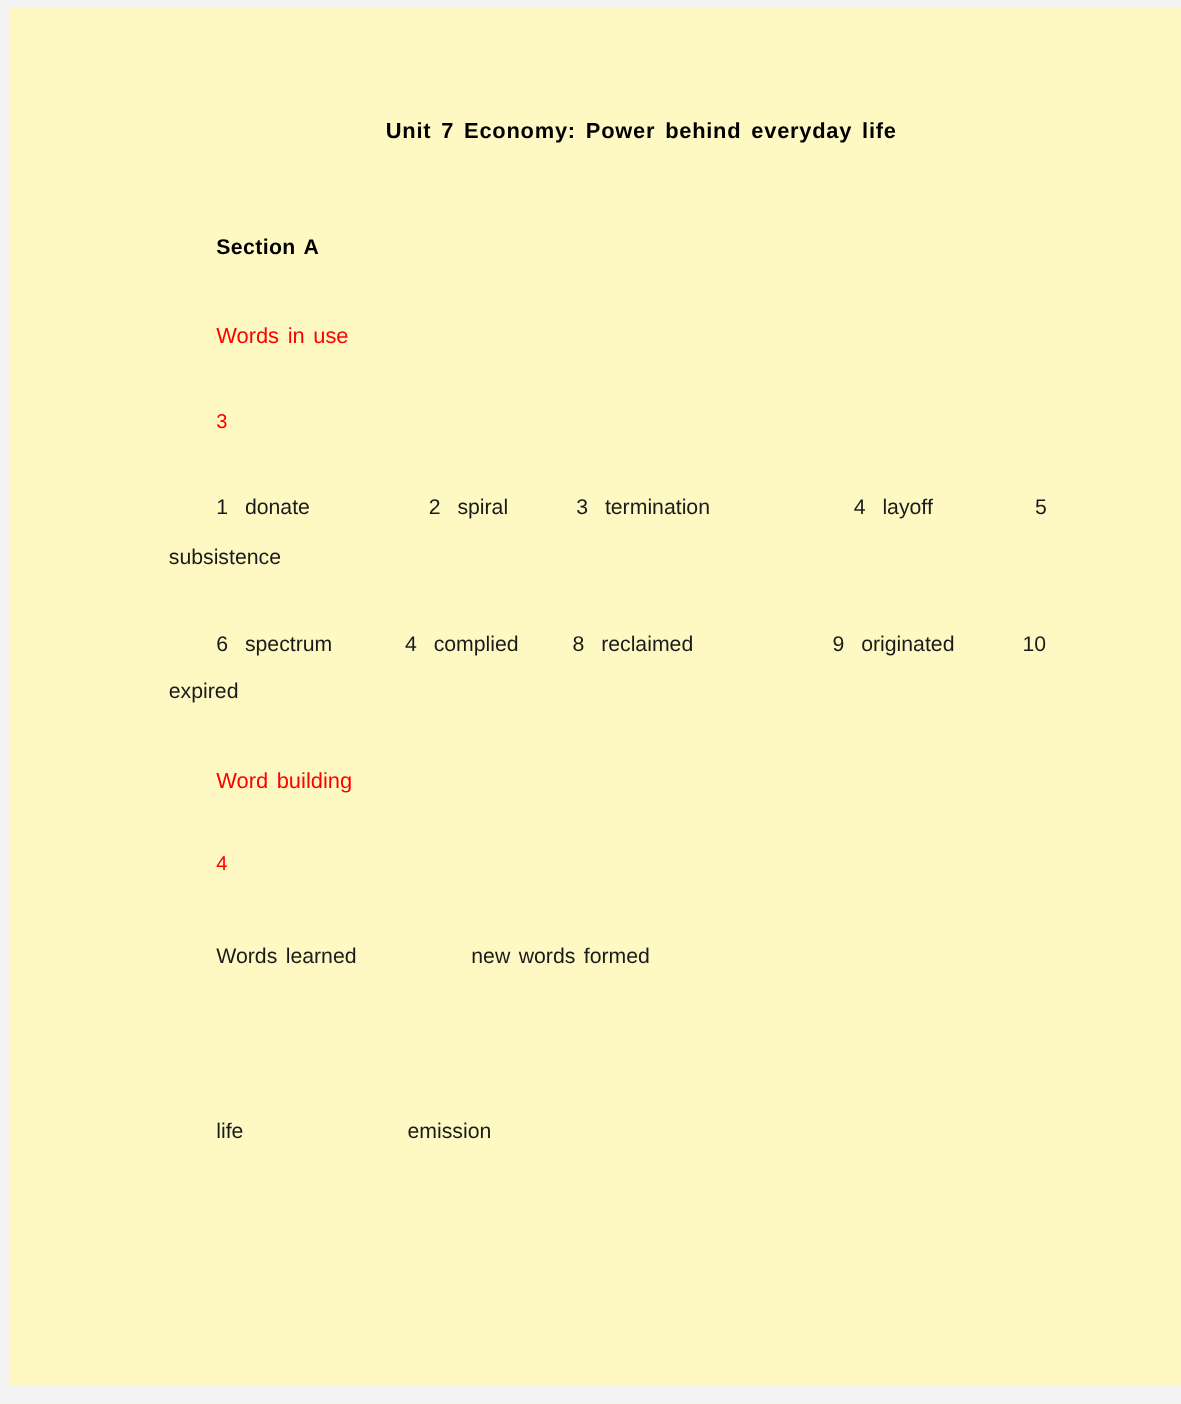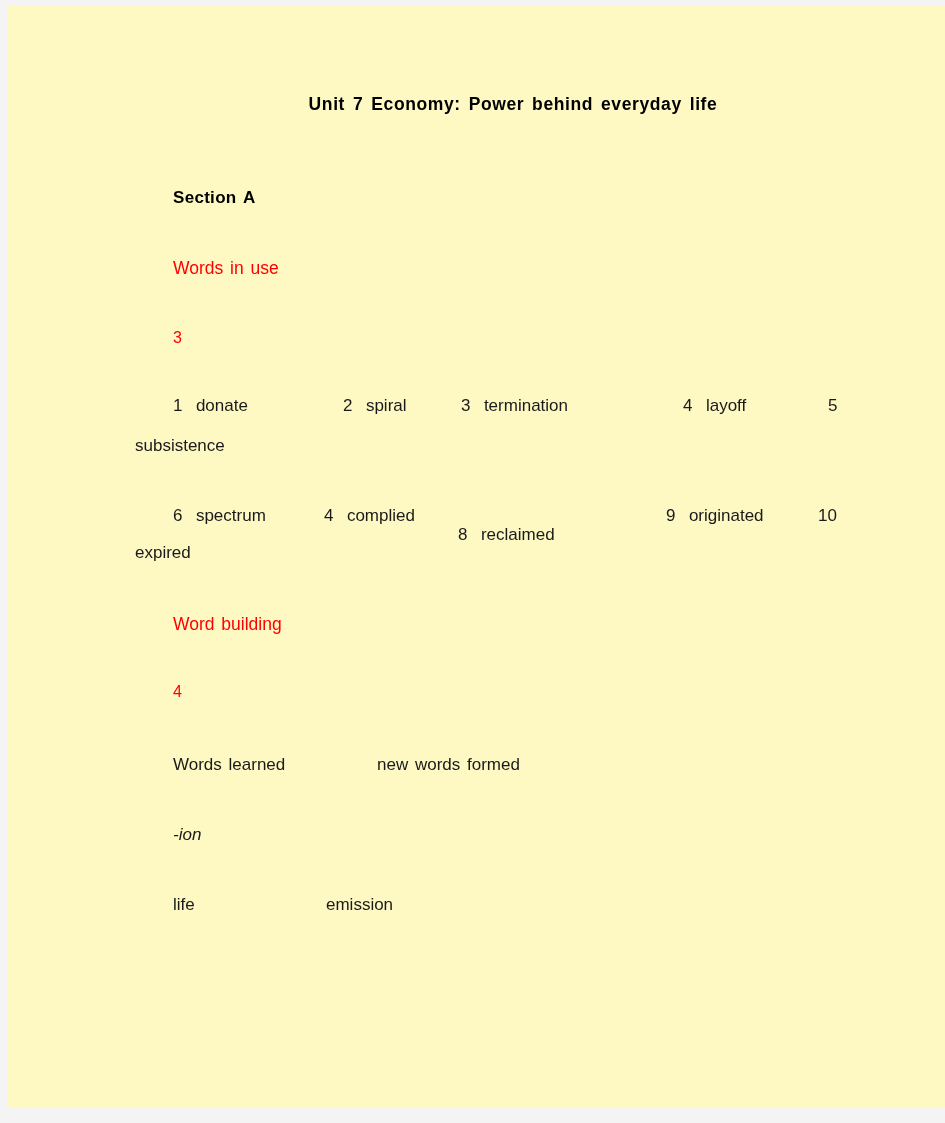--- a/index.html
+++ b/index.html
@@ -144,38 +144,35 @@
       <span class="cell" style="left:323px;margin-left:12px;">2  spiral</span>
       <span class="cell" style="left:453px;">3  termination</span>
       <span class="cell" style="left:675px;">4  layoff</span>
       <span class="cell" style="left:820px;">5</span>
     </div>
     <div class="wrap-line wrap1">subsistence</div>
 
     <div class="ans-row row2">
       <span class="cell" style="left:165px;">6  spectrum</span>
       <span class="cell" style="left:316px;">4  complied</span>
-      <span class="cell" style="left:450px;margin-top:19px;">8  reclaimed</span>
+      <span class="cell" style="left:450px;">8  reclaimed</span>
       <span class="cell" style="left:658px;">9  originated</span>
       <span class="cell" style="left:810px;">10</span>
     </div>
     <div class="wrap-line wrap2">expired</div>
 
     <div class="blk red word-build">Word building</div>
 
     <div class="blk red ex4-num">4</div>
 
     <div class="wb-row wb-head">
       <span class="c1">Words learned</span>
       <span class="c2">new words formed</span>
     </div>
 
-    <div class="wb-row wb-suffix">
-      <span class="c1 italic">-ion</span>
-    </div>
 
     <div class="wb-row wb-pair1">
       <span class="c1">life</span>
       <span class="c2">emission</span>
     </div>
 
 
   </div>
 </div>
 

